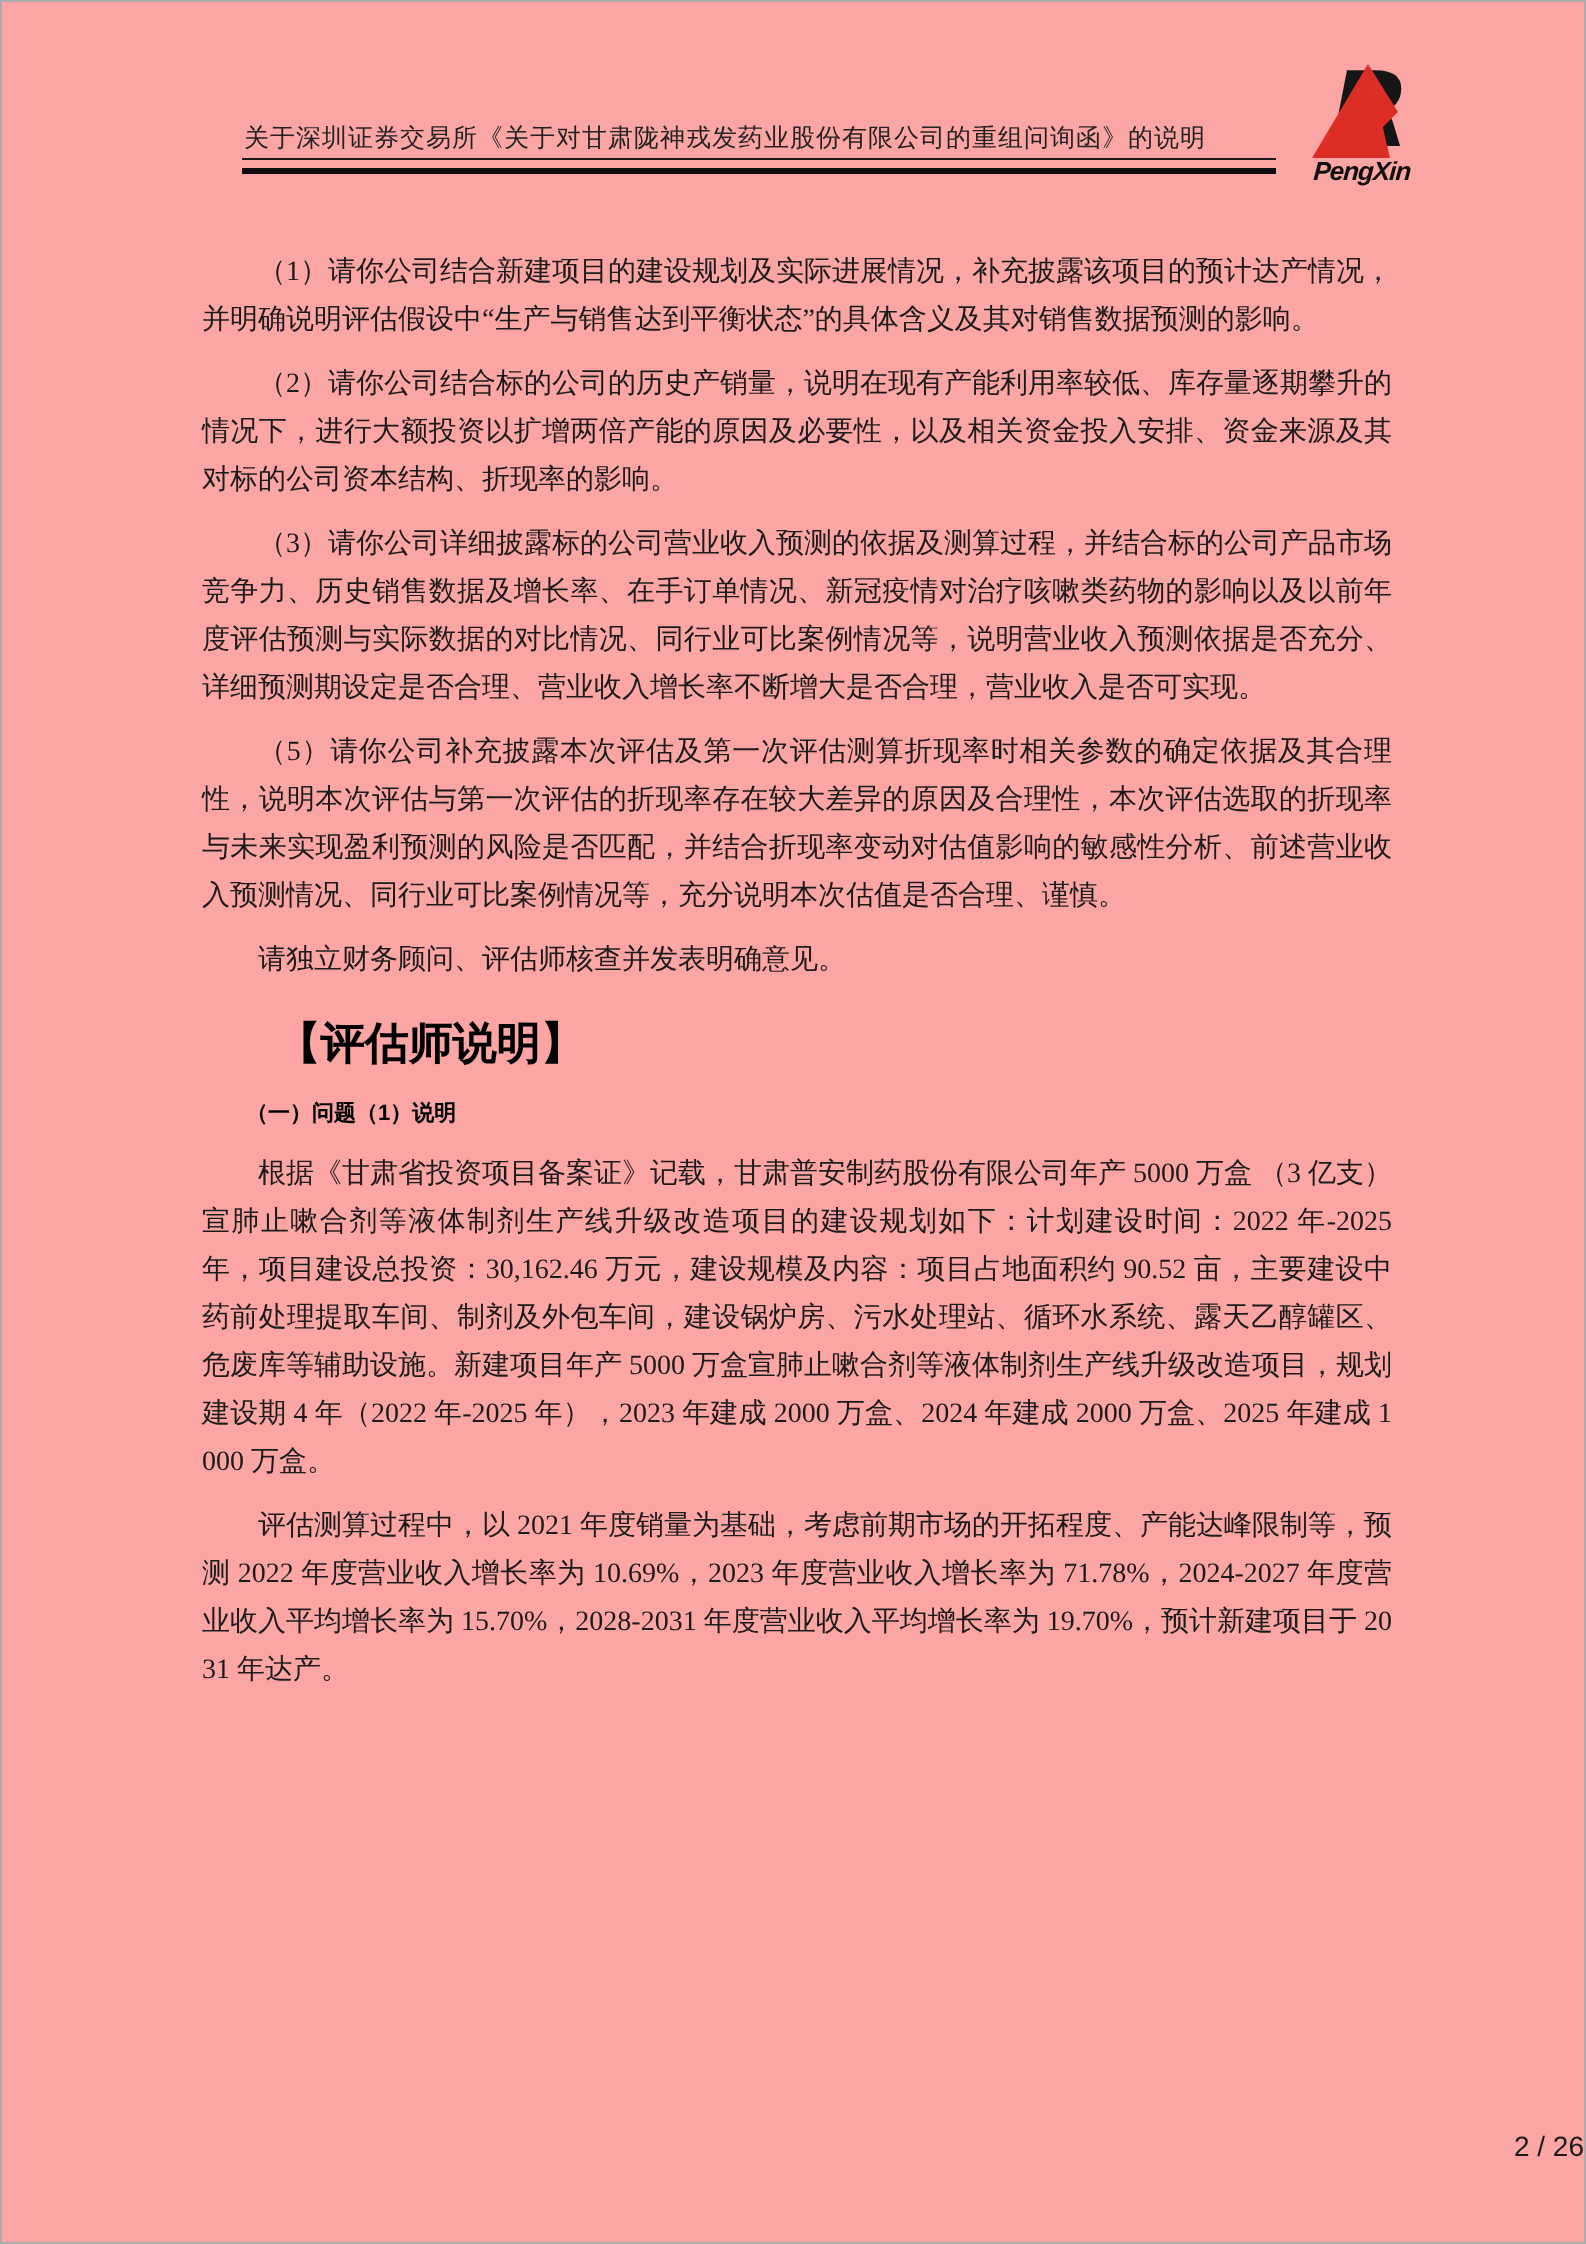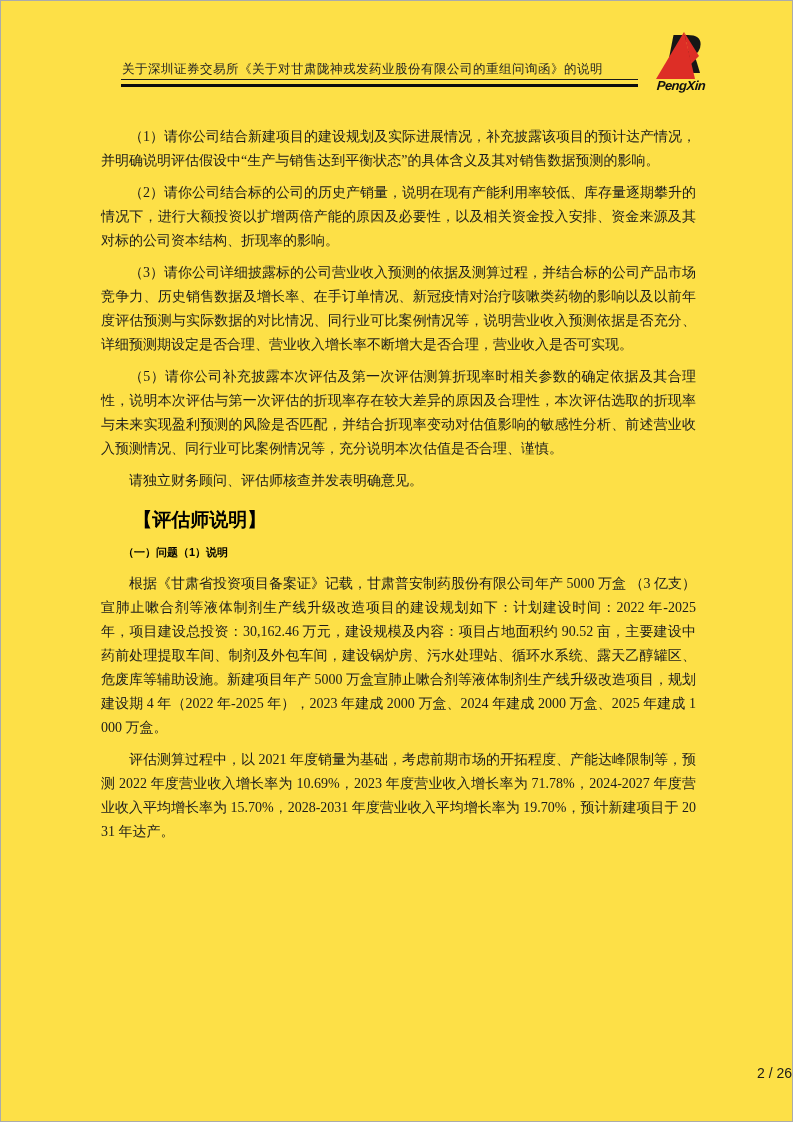--- a/index.html
+++ b/index.html
@@ -1,20 +1,20 @@
 <!DOCTYPE html>
 <html lang="zh"><head>
 <meta charset="utf-8">
 <style>
   html,body{margin:0;padding:0;background:#e9e9e9;}
   .page{
     position:relative;
     width:793px;height:1122px;
     margin:0 auto;
-    background:#fde047;
+    background:#fca5a5;
     border:1px solid #ababab;
     box-sizing:border-box;
     font-family:"Liberation Serif","DejaVu Serif",serif;
     color:#1b1b1b;
     overflow:hidden;
   }
   
   .header-title{
     position:absolute;left:121px;top:60px;
     width:520px;
@@ -47,21 +47,21 @@
   }
   .content p{
     margin:0 0 8px 0;
     font-size:14px;line-height:24px;
     text-align:justify;text-justify:inter-ideograph;
     text-indent:2em;
     word-break:break-all;
   }
   .section-heading{
     font-family:"Liberation Sans","DejaVu Sans",sans-serif;
-    font-weight:bold;font-size:19px;color:#000;
+    font-weight:bold;font-size:22px;color:#000;
     margin:14px 0 12px 0;
     text-indent:1.7em;
   }
   .subsection-heading{
     font-family:"Liberation Sans","DejaVu Sans",sans-serif;
     font-weight:bold;font-size:11px;color:#000;
     margin:4px 0 12px 0;
     text-indent:2em;
   }
   

